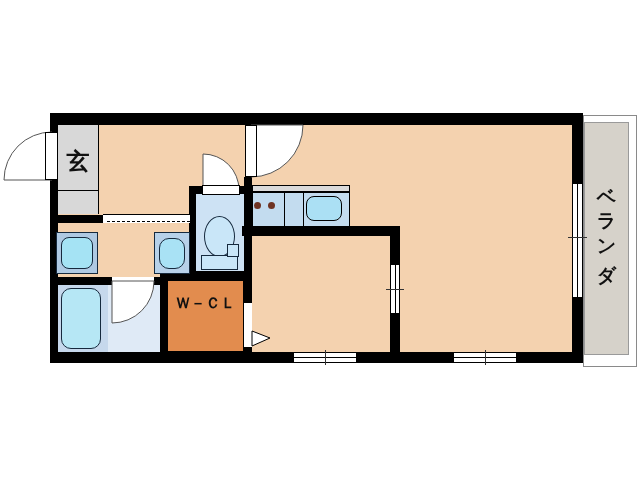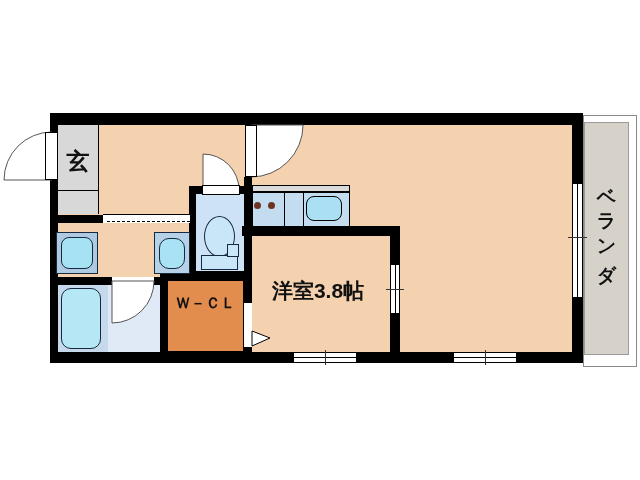--- a/index.html
+++ b/index.html
@@ -111,16 +111,15 @@
   <div class="fix" style="left:227px;top:244px;width:12px;height:13px;background:#C9E6F8;"></div>
 
   <div class="fix" style="left:56px;top:232px;width:42px;height:42px;background:#AFC9E2;"></div>
   <div class="fix" style="left:61px;top:237px;width:32px;height:32px;background:#A5E3F4;border-radius:8px;"></div>
   <div class="fix" style="left:154px;top:232px;width:36px;height:42px;background:#B7D1E9;"></div>
   <div class="fix" style="left:159px;top:238px;width:26px;height:31px;background:#A9E2F5;border-radius:10px;"></div>
 
   <div class="fix" style="left:61px;top:288px;width:40px;height:61px;background:#B6E7F5;border-radius:10px;border-width:1.5px;"></div>
 
   <div class="label" style="left:58px;top:146px;width:40px;font-size:23px;">玄</div>
-  <div class="label" style="left:253px;top:277px;width:130px;font-size:21px;">洋室3.8帖</div>
   <div class="label" style="left:167px;top:294px;width:77px;font-size:15px;">Ｗ－ＣＬ</div>
 
 </div>
 
 </body></html>

